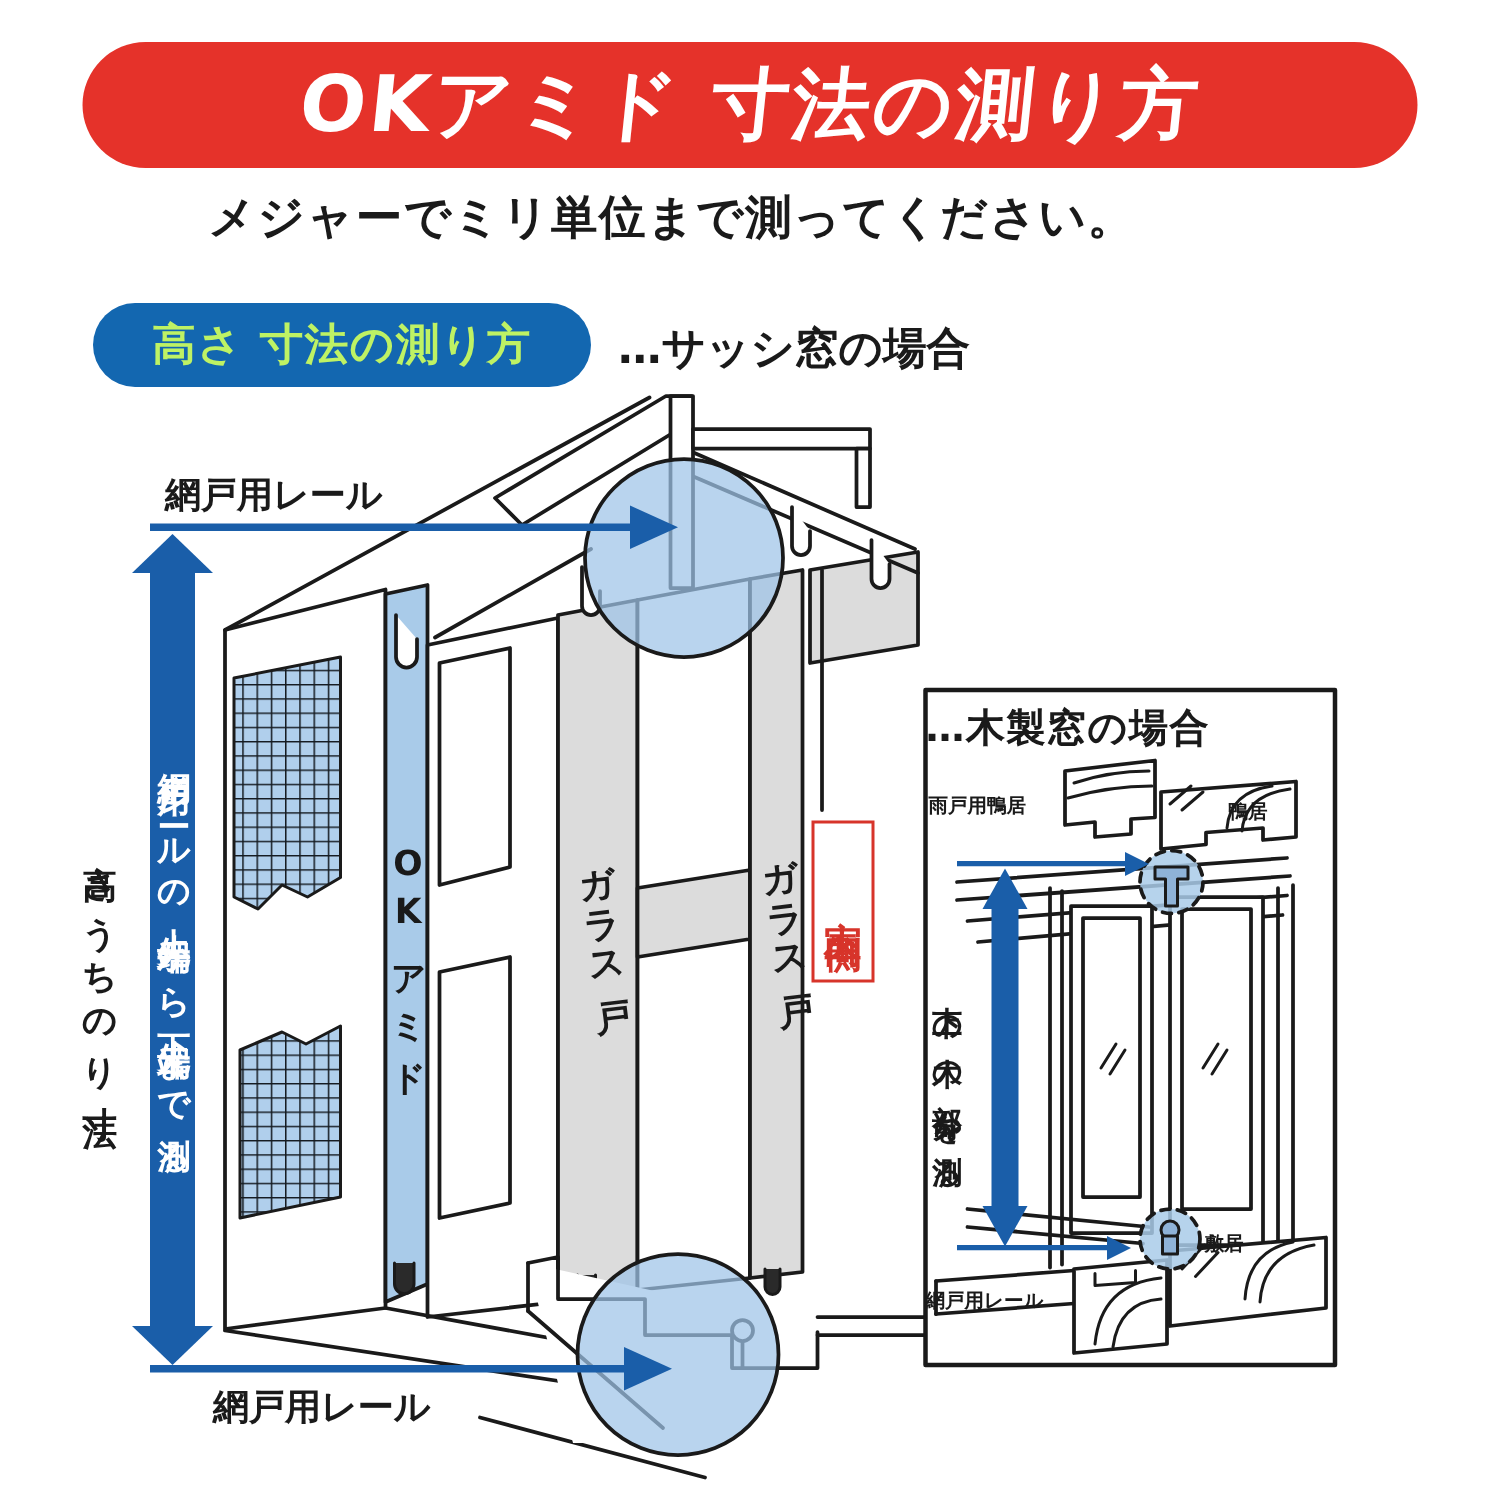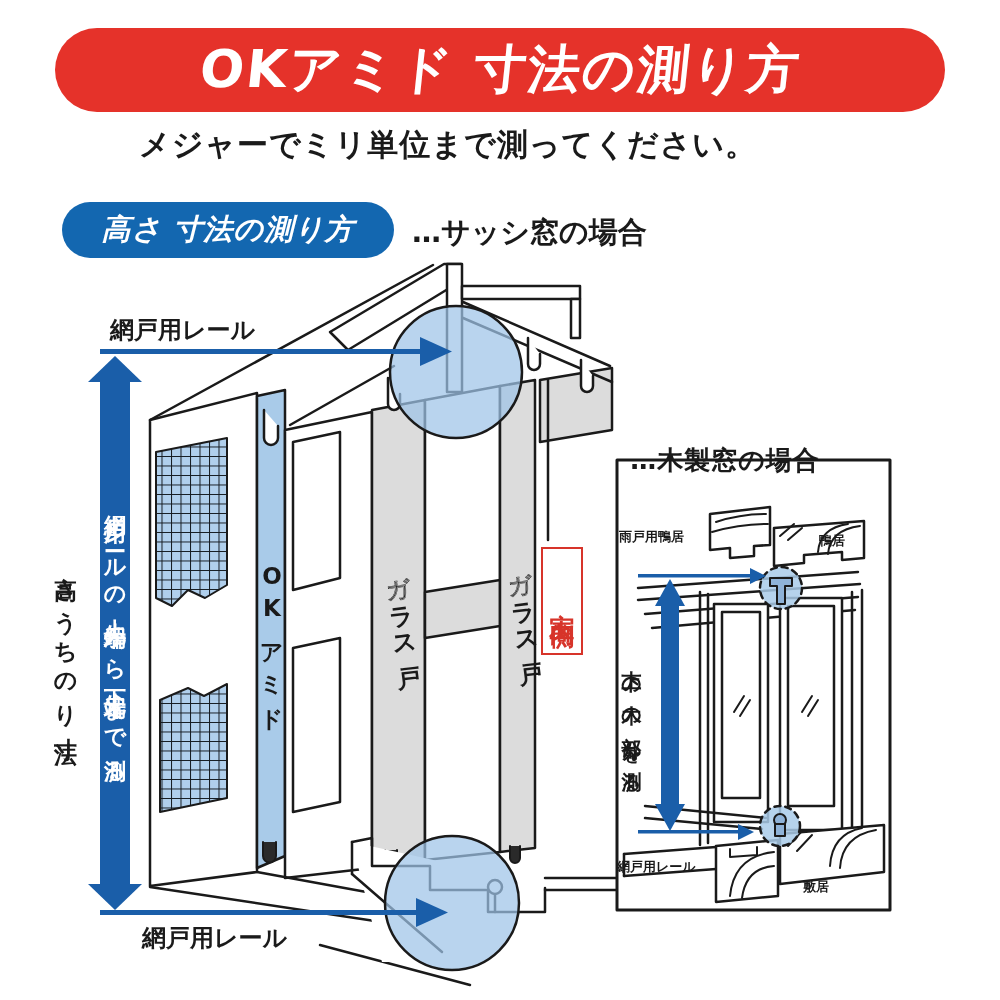--- a/index.html
+++ b/index.html
@@ -22,21 +22,21 @@
   }
   .subtitle {
     left:0; top:124px; width:896px; text-align:center;
     font-size:31px; font-weight:600; letter-spacing:1px;
   }
   .badge {
     left:62px; top:202px; width:332px; height:56px;
     background:#1367b0; border-radius:28px;
     display:flex; align-items:center; justify-content:center;
   }
-  .badge span { color:#ffffff; font-size:29px; font-weight:700; letter-spacing:1px;font-style:italic; }
+  .badge span { color:#bef264; font-size:29px; font-weight:700; letter-spacing:1px; }
   .case-note { left:412px; top:213px; font-size:29px; font-weight:700; }
 
   .lbl { font-size:24px; font-weight:600; white-space:nowrap;text-align:center; }
   .lbl-sm { font-size:13px; font-weight:600; white-space:nowrap; }
 
   .vt {
     writing-mode:vertical-rl; text-orientation:upright;
     display:flex; justify-content:center; white-space:nowrap;
   }
   .measure-vtext {
@@ -57,21 +57,21 @@
   .indoor-box {
     left:541px; top:547px; width:38px; height:104px;
     border:2.5px solid #d7342a; background:#fff;
     display:flex; align-items:center; justify-content:center;
   }
   .indoor-box span {
     writing-mode:vertical-rl; text-orientation:upright;
     color:#d7342a; font-size:25px; font-weight:700; letter-spacing:5px;
   }
   .panel-title {
-    left:617px; top:443px; width:216px; text-align:center;
+    left:617px; top:468px; width:216px; text-align:left;
     font-size:26px; font-weight:700; letter-spacing:1px;
   }
   .wood-vtext {
     left:618px; top:596px; width:28px; height:250px;
     font-size:20px; font-weight:600; letter-spacing:4px;
   }
 </style>
 </head>
 <body>
 
@@ -238,15 +238,15 @@
 
   <div class="ov indoor-box">
     <span>室内側</span>
   </div>
 
   <div class="ov panel-title">…木製窓の場合</div>
   <div class="ov lbl-sm" style="left:619px; top:528px;">雨戸用鴨居</div>
   <div class="ov lbl-sm" style="left:819px; top:532px;">鴨居</div>
   <div class="ov vt wood-vtext">上下の木の部分を測る</div>
   <div class="ov lbl-sm" style="left:617px; top:858px;">網戸用レール</div>
-  <div class="ov lbl-sm" style="left:803px; top:878px;">敷居</div>
+  <div class="ov lbl-sm" style="left:803px; top:820px;">敷居</div>
 
 </div>
 
 </body></html>

